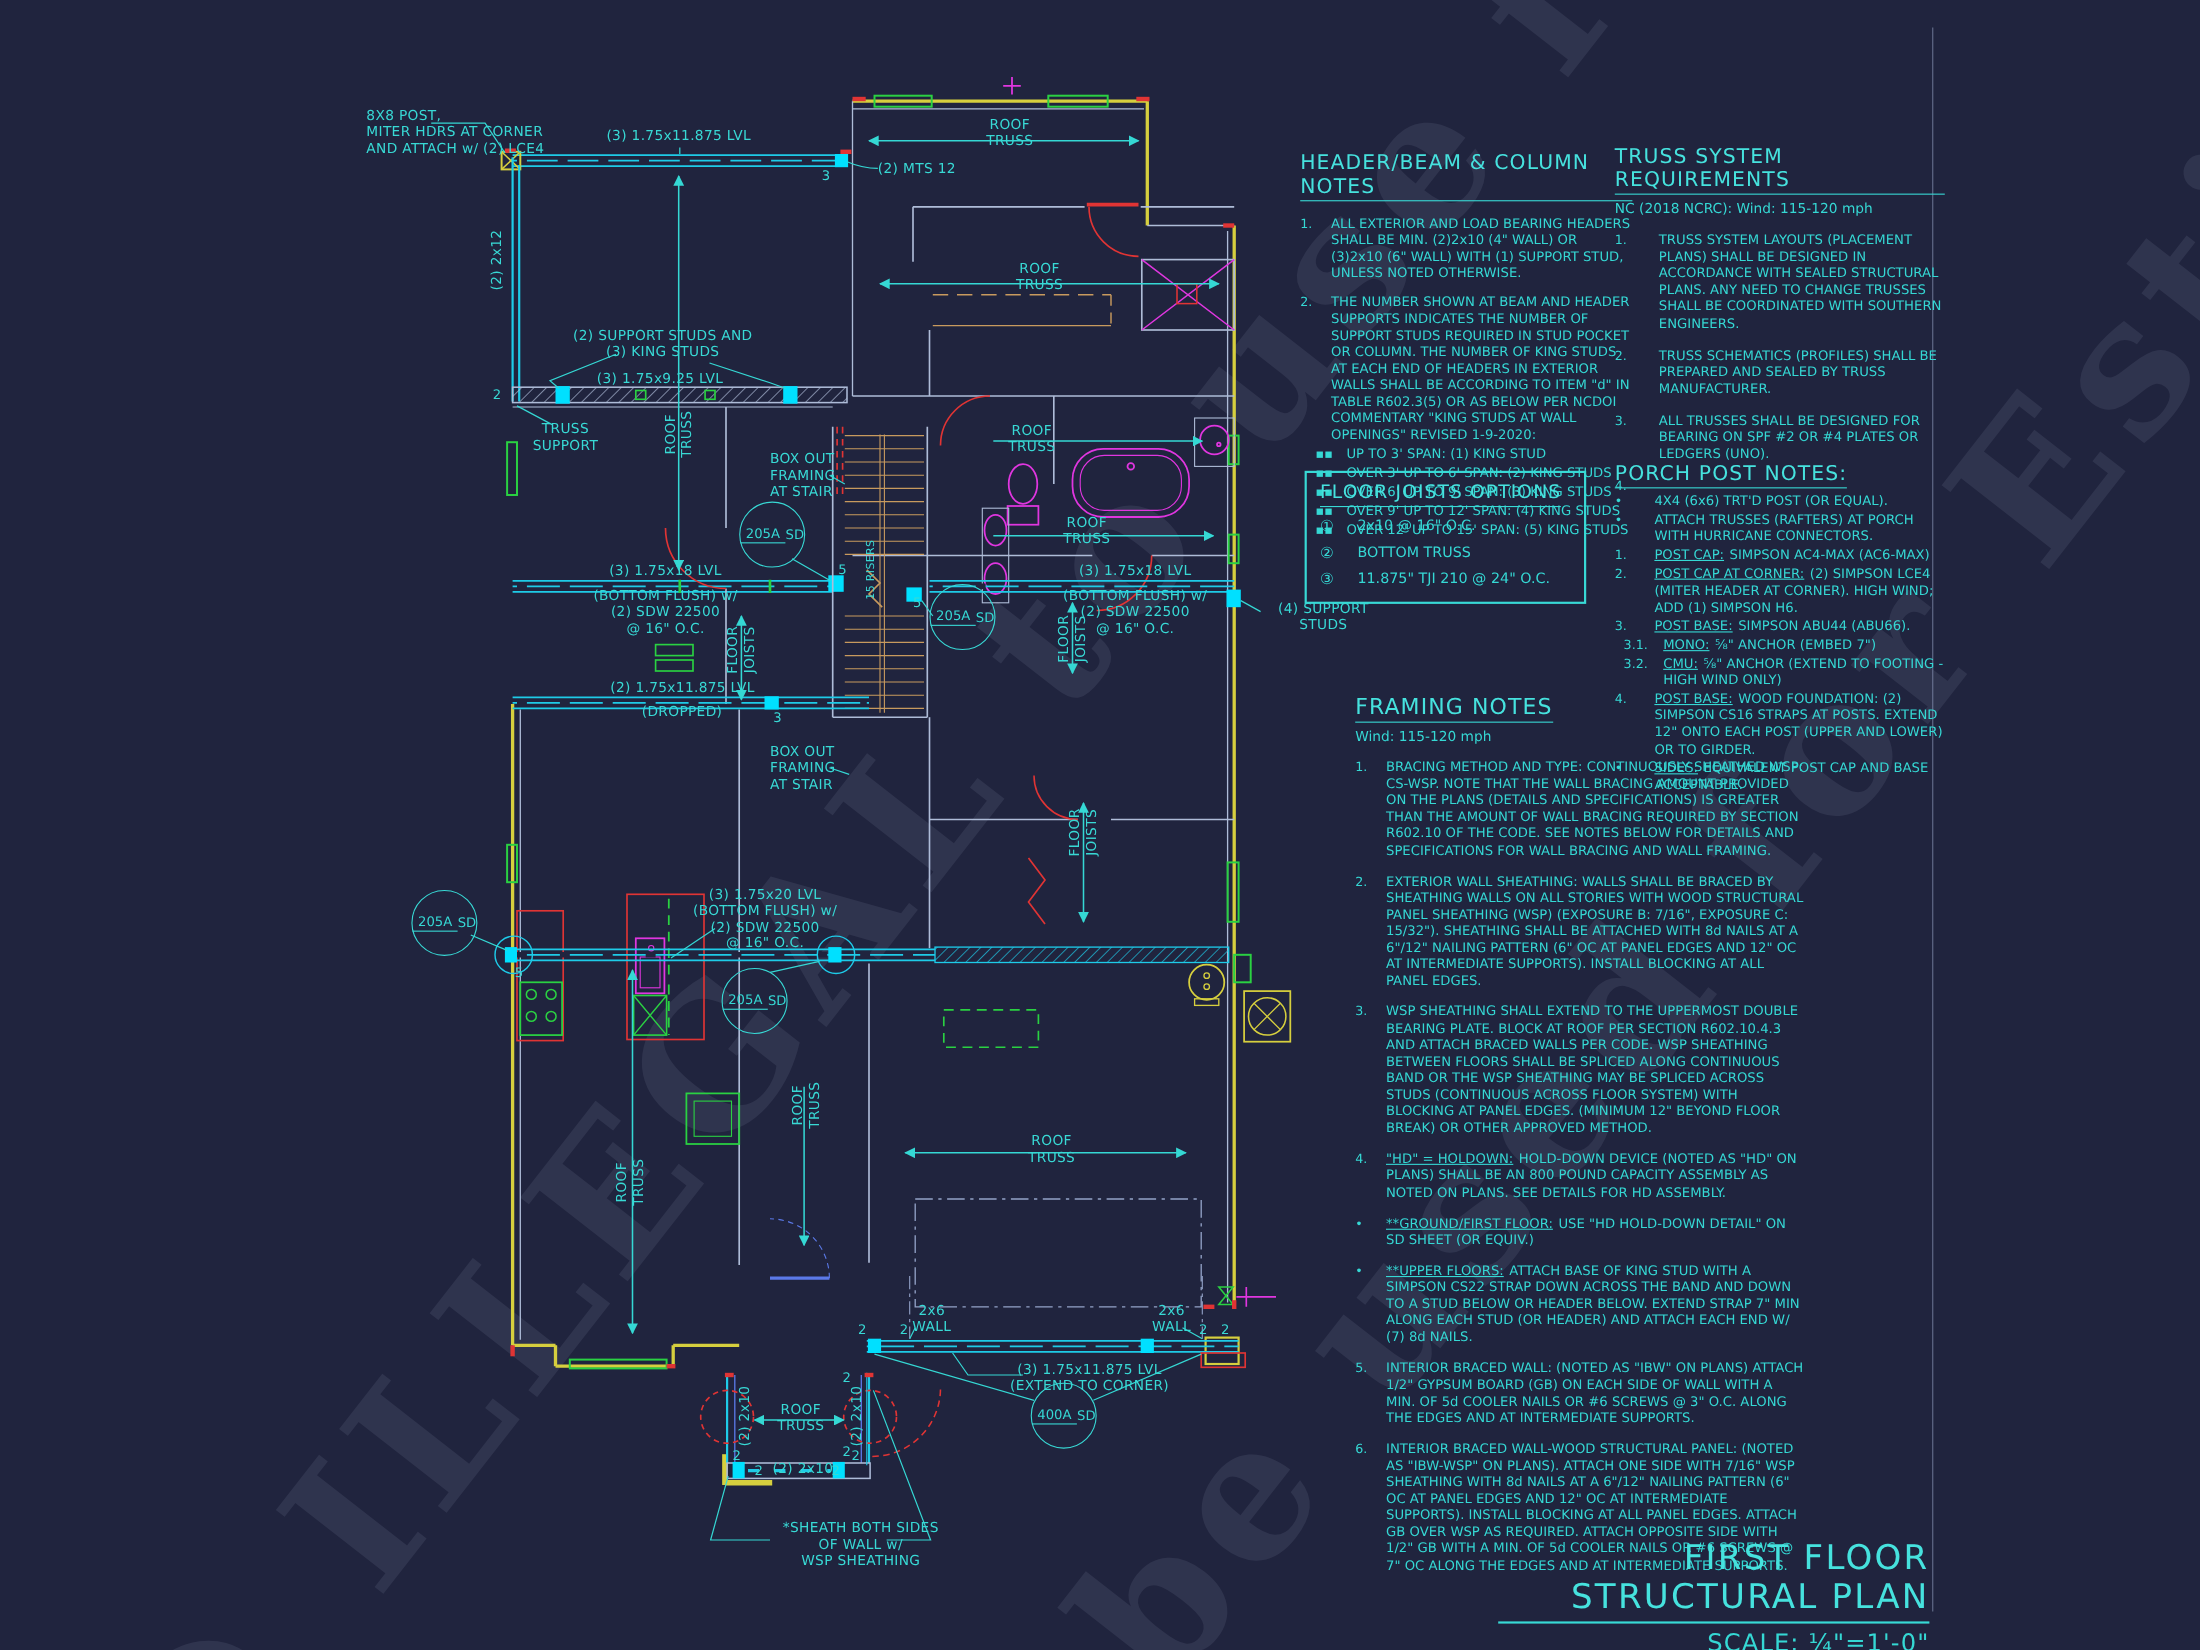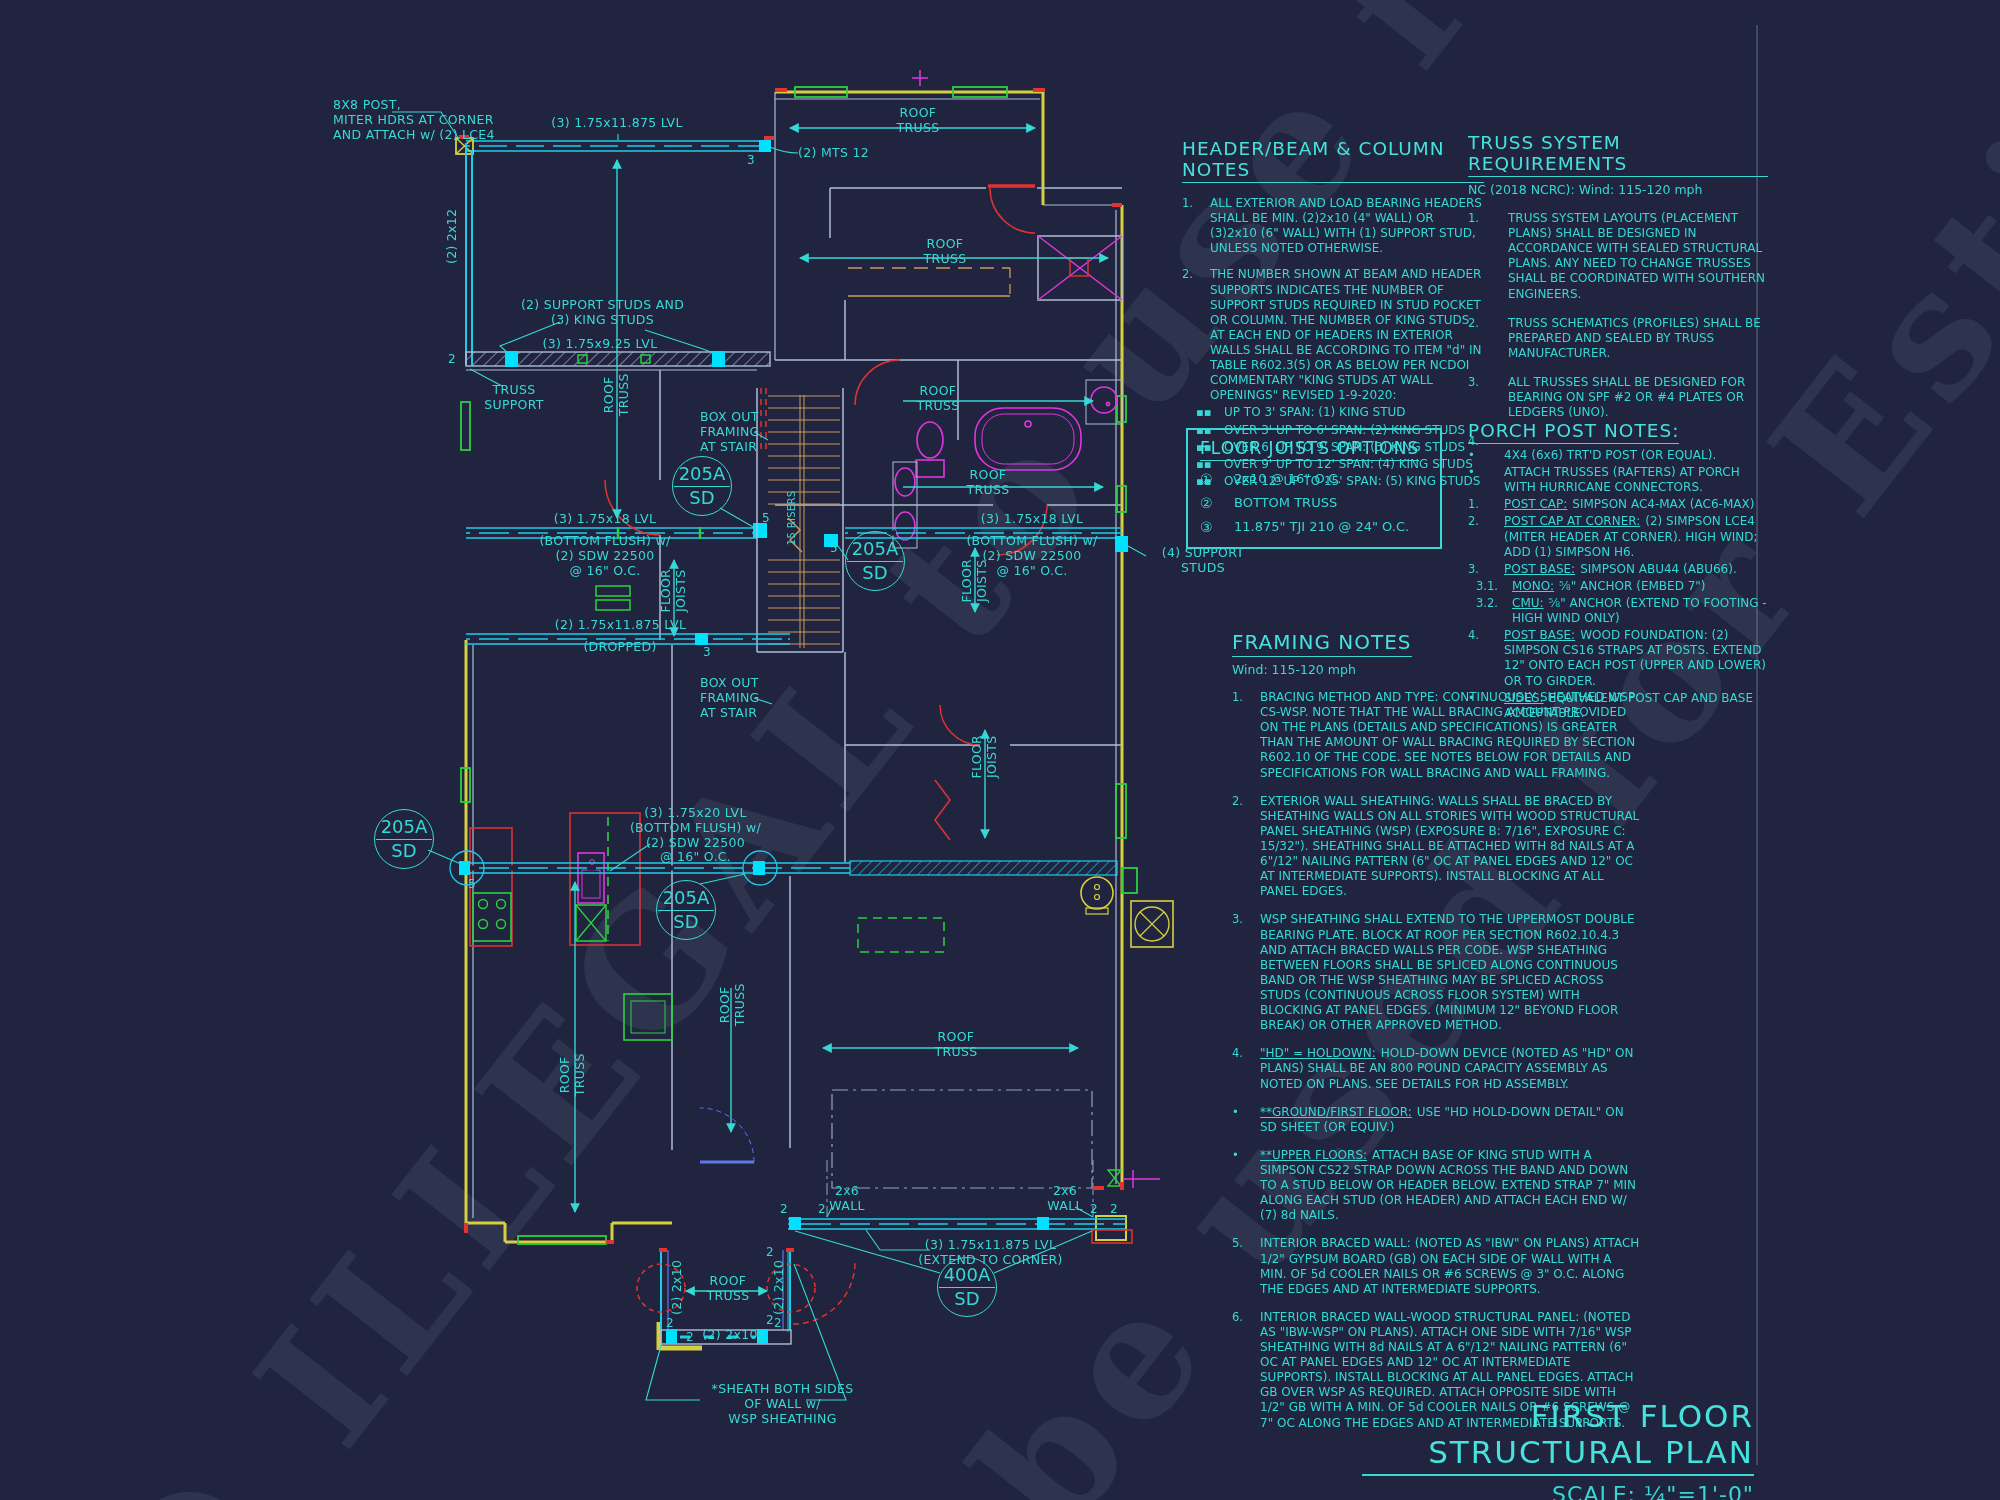--- a/index.html
+++ b/index.html
@@ -5,22 +5,22 @@
   html,body{margin:0;padding:0;background:#14172b;}
   #sheet{position:relative;width:2000px;height:1500px;background:#20243e;overflow:hidden;
          font-family:"DejaVu Sans",sans-serif;color:#35d8d4;}
   .wm{position:absolute;font-family:"DejaVu Serif",serif;color:#c8d2ee;opacity:.09;
       font-weight:bold;white-space:nowrap;transform-origin:left top;z-index:0;}
   svg.plan{position:absolute;left:0;top:0;z-index:1;}
   .plabel{position:absolute;font-size:12.5px;line-height:1.18;letter-spacing:.3px;
           white-space:pre-line;z-index:2;color:#38d9d5;transform-origin:center;}
   .mnum{position:absolute;font-size:12px;z-index:2;color:#38d9d5;}
   .sdc{position:absolute;width:58px;height:58px;border:1.6px solid #38d9d5;border-radius:50%;
-       transform:translate(-50%,-50%);display:flex;flex-direction:column;align-items:center;
-       justify-content:center;z-index:2;font-size:18px;line-height:1.25;}
+       transform:translate(-50%,-50%);display:flex;flex-direction:row;align-items:center;
+       justify-content:center;z-index:2;font-size:12px;line-height:1.25;}
   .sdc-a{border-bottom:1.3px solid #38d9d5;padding:0 5px;}
   .notes{position:absolute;z-index:2;}
   .ntitle{font-size:18.5px;font-weight:normal;letter-spacing:1px;margin:0 0 2px 0;
           display:inline-block;border-bottom:1.6px solid #38d9d5;padding-bottom:2px;color:#46e2de;}
   .nsub{font-size:12.5px;margin:3px 0 0 0;}
   .nrow{display:flex;margin-top:11px;font-size:12px;line-height:1.26;}
   .nrow.tight{margin-top:2px;}
   .nnum{flex:0 0 28px;font-size:11.5px;}
   .truss-col .nnum{flex:0 0 40px;}
   .porch-col .nnum{flex:0 0 36px;}

